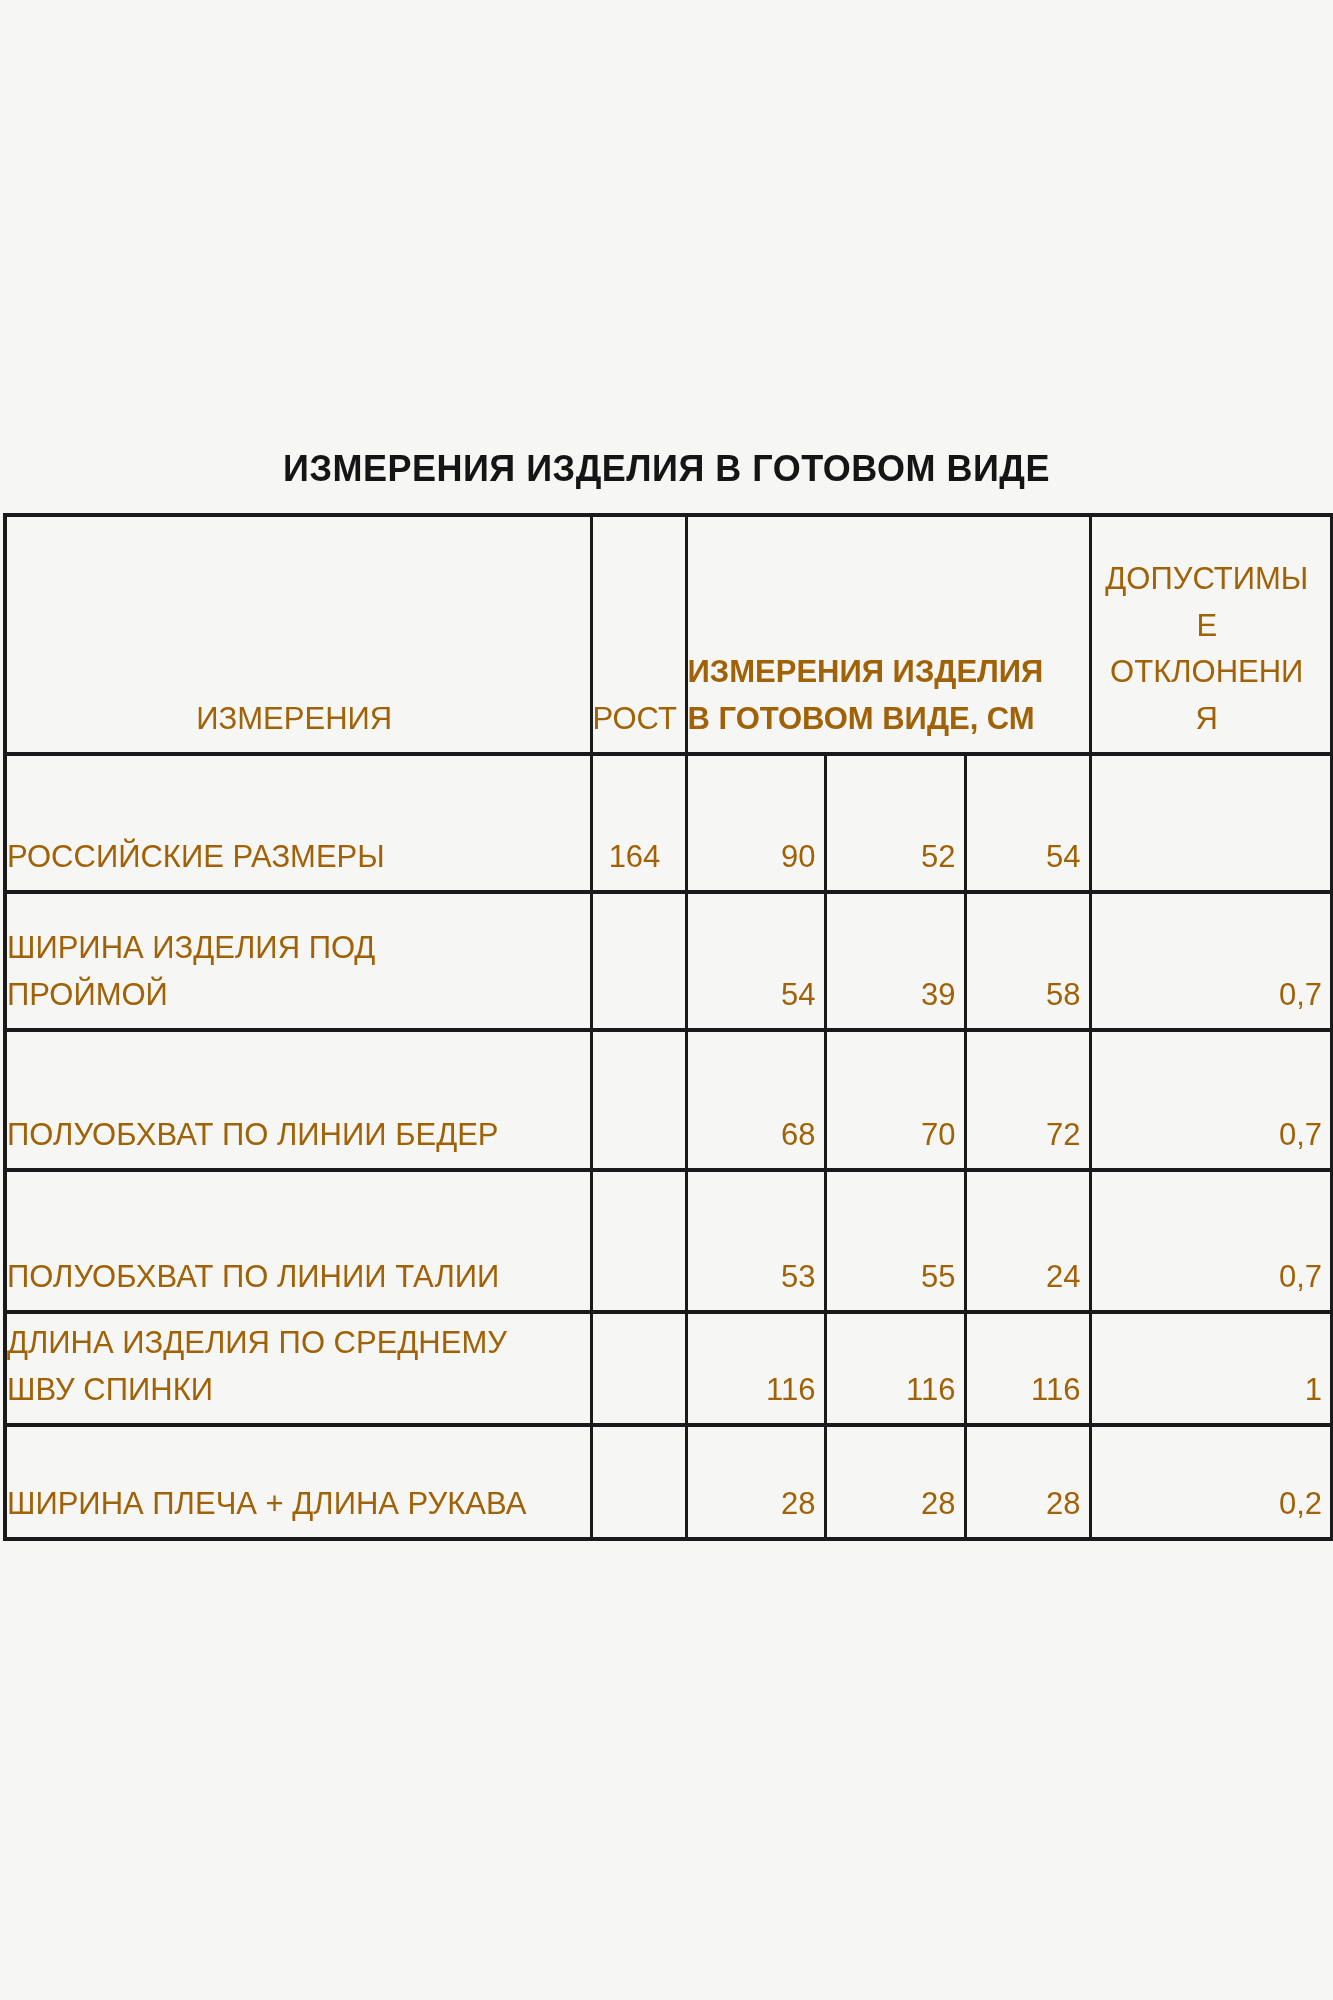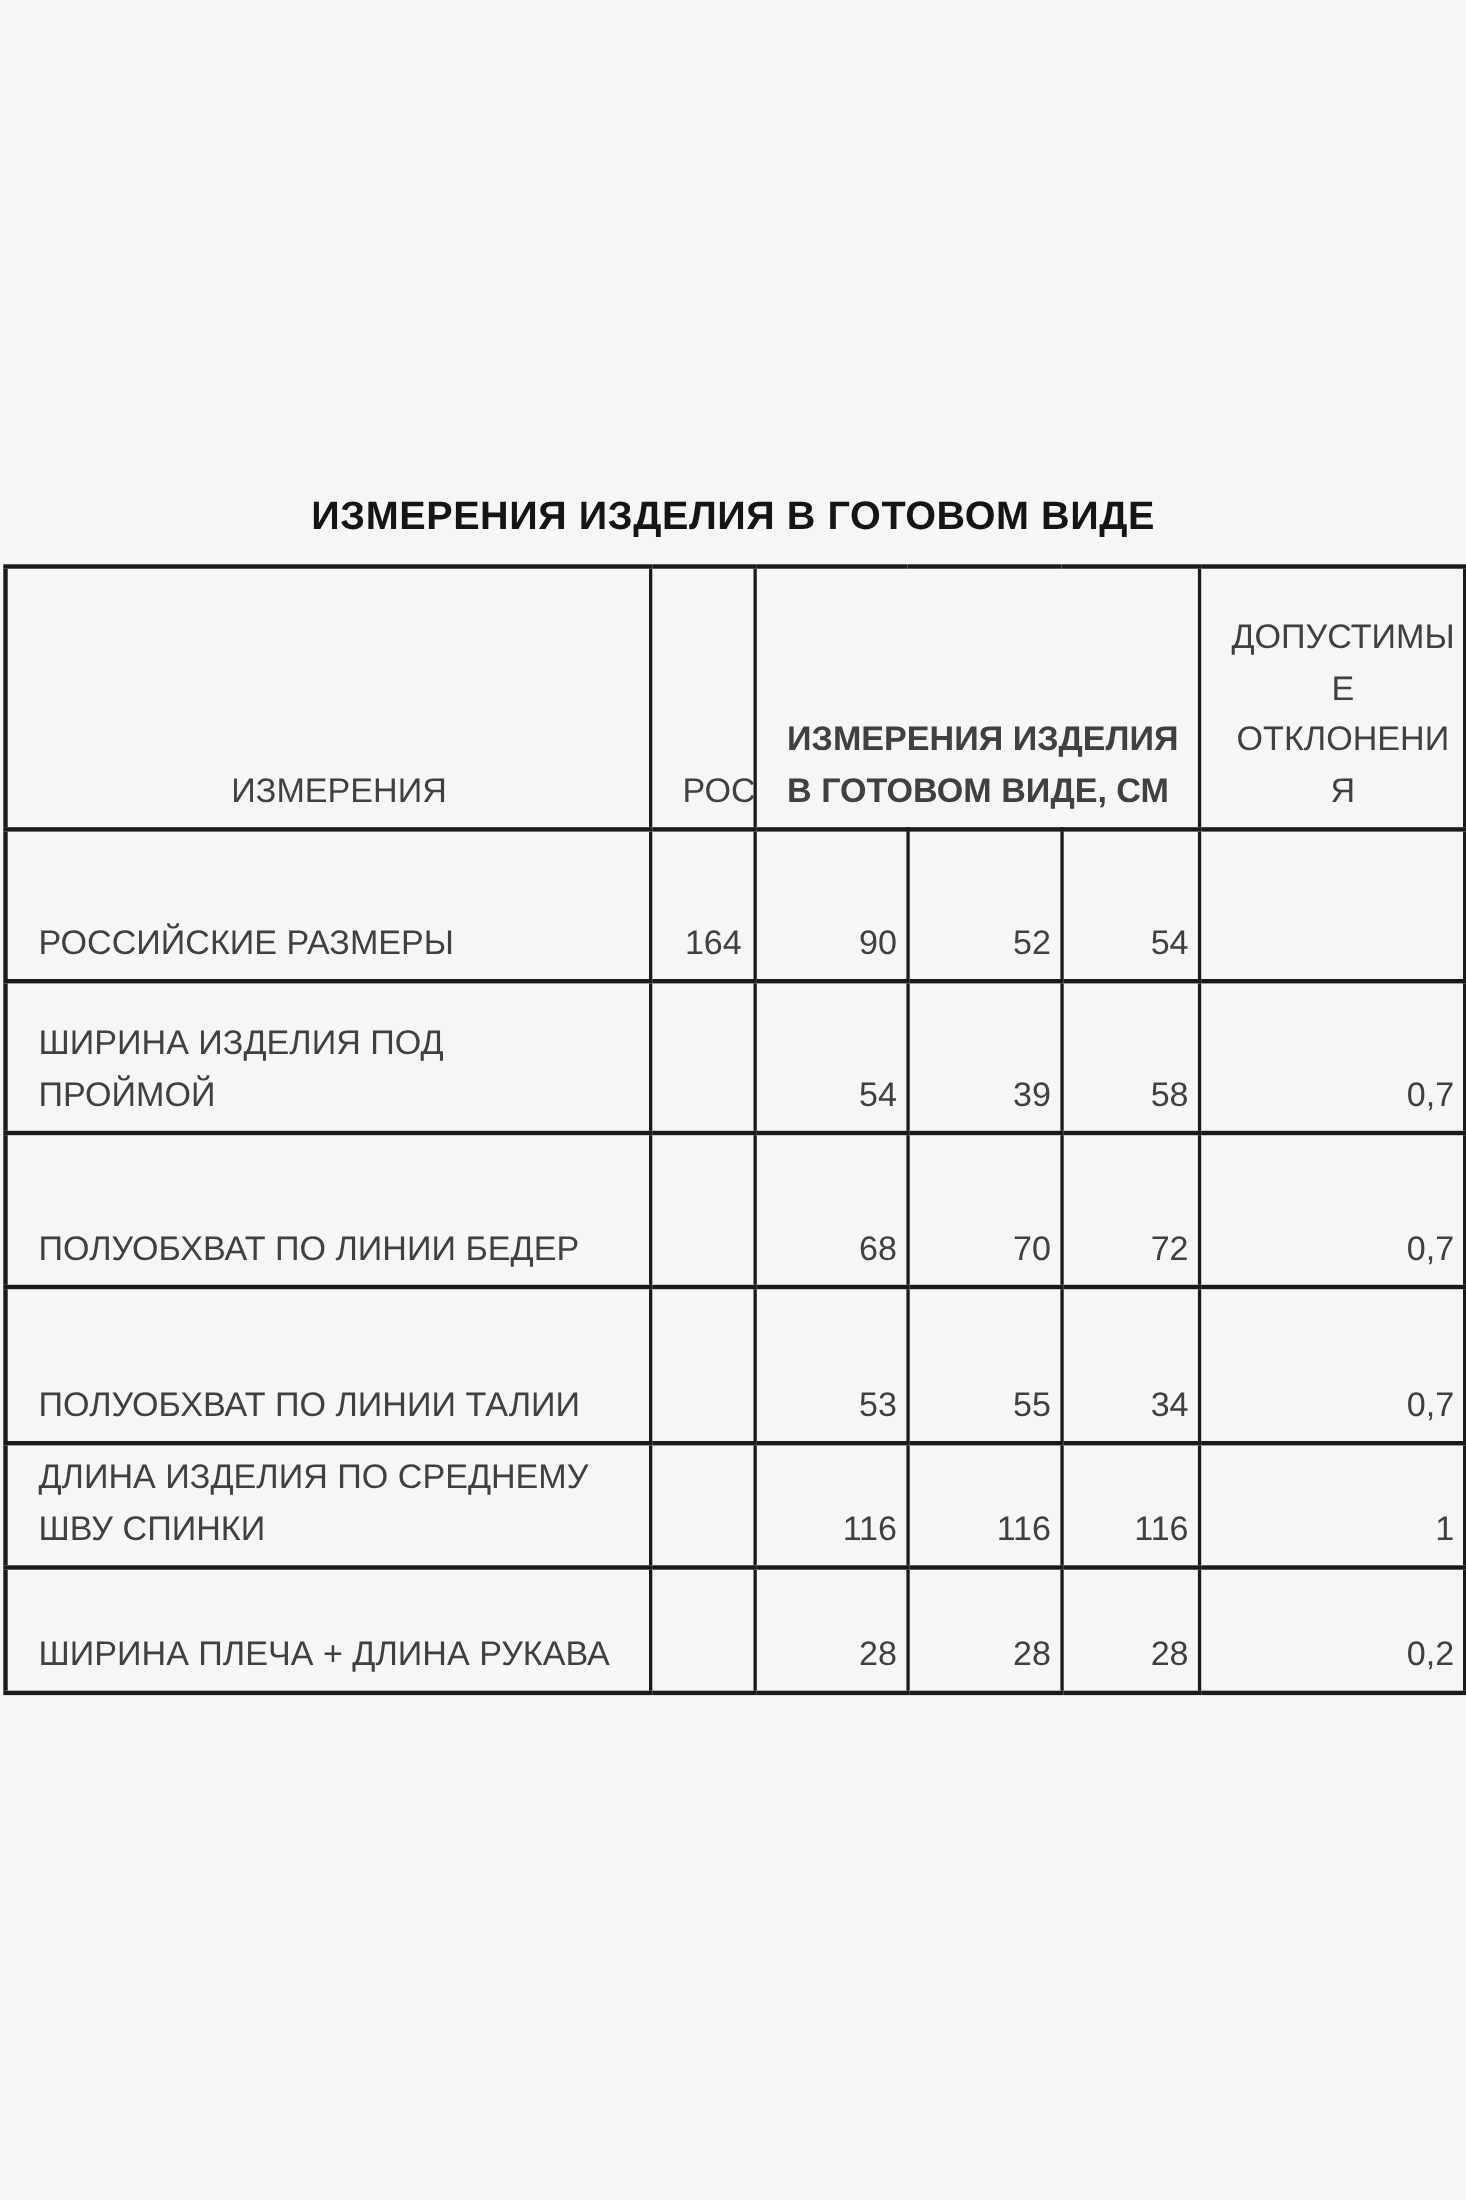--- a/index.html
+++ b/index.html
@@ -29,24 +29,24 @@
     table-layout: fixed;
     border: 4px solid #1a1a1a;
   }
   table.size-chart td {
     border: 3px solid #1a1a1a;
     border-top-width: 4px;
     border-bottom-width: 4px;
     font-size: 31px;
     line-height: 1.5;
     vertical-align: bottom;
-    padding: 0 8px 10px 28px;
+    padding: 0 8px 10px 0;
     overflow: hidden;
     white-space: pre-line;
-    color: #404040;
+    color: #a16207;
   }
   td.c-label   { text-align: left; }
   td.c-center  { text-align: center; padding-left: 0; padding-right: 0; }
   td.c-val     { text-align: right; padding-right: 9px; }
   td.c-merged  { text-align: left; padding-left: 17px; font-weight: bold; }
   td.c-rost-top{ vertical-align: top; text-align: center; padding-top: 8px; padding-left: 0; padding-right: 4px; }
 </style>
 </head>
 <body>
 
@@ -100,21 +100,21 @@
     <td class="c-val">70</td>
     <td class="c-val">72</td>
     <td class="c-val">0,7</td>
   </tr>
 
   <tr style="height:142px">
     <td class="c-label">ПОЛУОБХВАТ ПО ЛИНИИ ТАЛИИ</td>
     <td></td>
     <td class="c-val">53</td>
     <td class="c-val">55</td>
-    <td class="c-val">34</td>
+    <td class="c-val">24</td>
     <td class="c-val">0,7</td>
   </tr>
 
   <tr style="height:113px">
     <td class="c-label">ДЛИНА ИЗДЕЛИЯ ПО СРЕДНЕМУ
 ШВУ СПИНКИ</td>
     <td></td>
     <td class="c-val">116</td>
     <td class="c-val">116</td>
     <td class="c-val">116</td>

